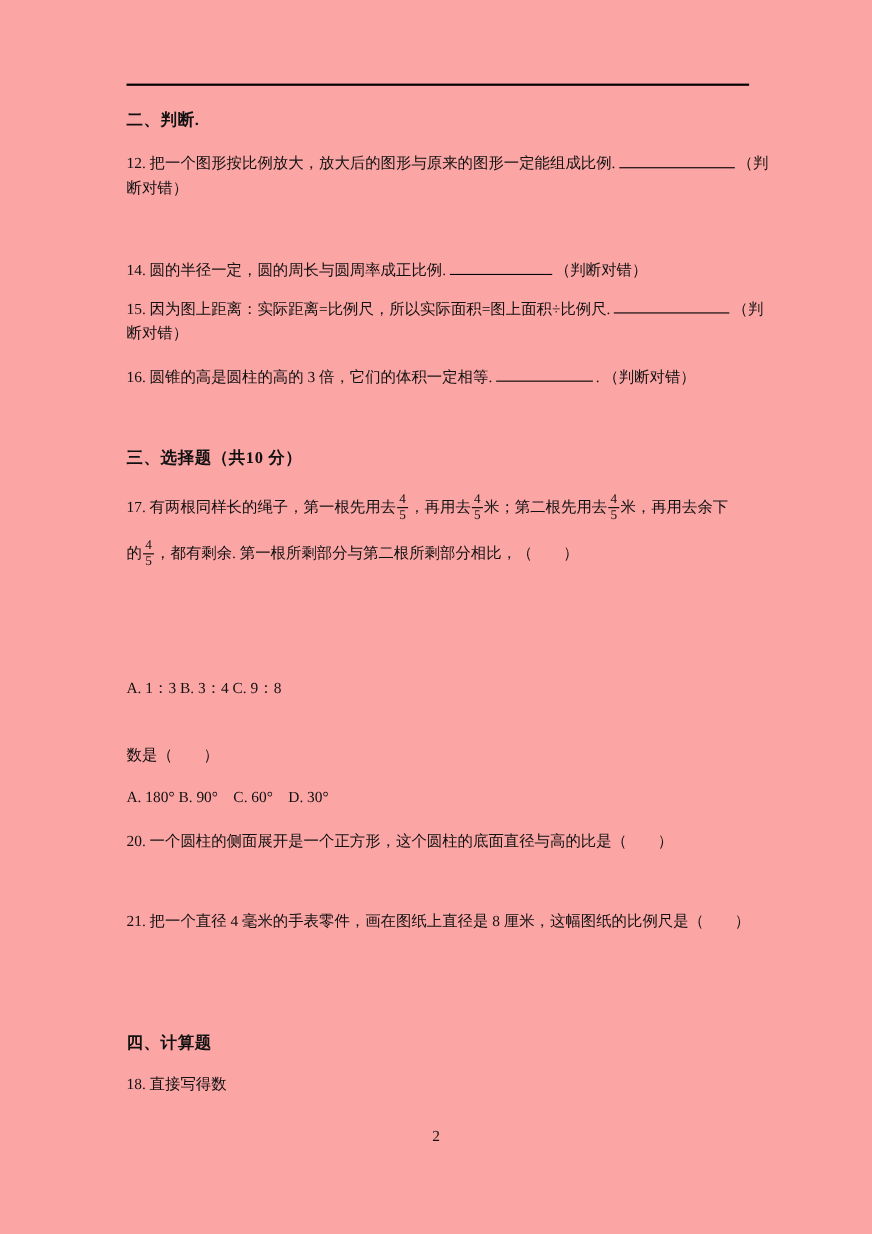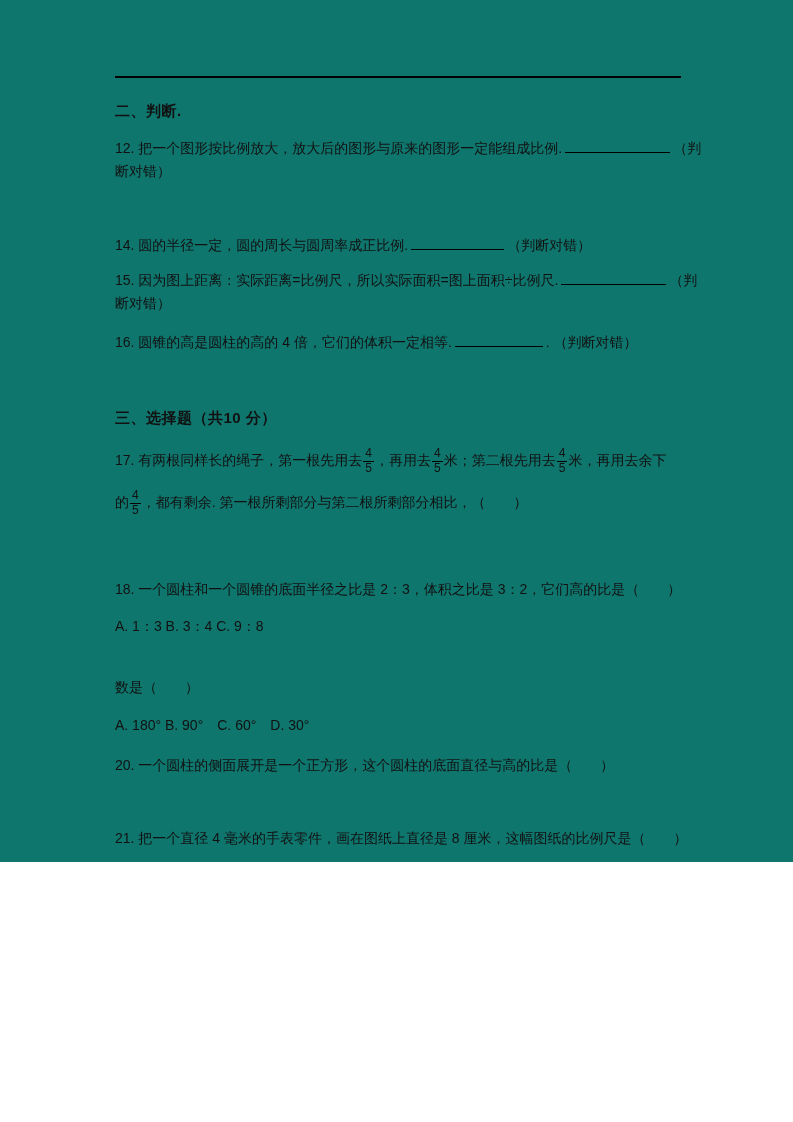--- a/index.html
+++ b/index.html
@@ -1,20 +1,20 @@
 <!DOCTYPE html>
 <html><head>
 <meta charset="utf-8">
 <style>
   html,body{margin:0;padding:0;background:#ffffff;}
   .page{
     position:relative;
-    width:793px;height:862px;
-    background:#0f766e;
-    font-family:Liberation Sans, sans-serif;
+    width:793px;height:1122px;
+    background:#fca5a5;
+    font-family:Liberation Serif, serif;
     font-size:14px;
     color:#111;
     overflow:hidden;
   }
   .rule{
     position:absolute;
     left:115px;width:566px;height:0;
     border-top:2px solid #000;
   }
   .line{
@@ -78,37 +78,34 @@
   </div>
 
   <div class="line" style="top:271px">
     <span>15. 因为图上距离：实际距离=比例尺，所以实际面积=图上面积÷比例尺.</span><span class="blank wide"></span><span>（判</span>
   </div>
   <div class="line" style="top:294px">
     <span>断对错）</span>
   </div>
 
   <div class="line" style="top:333px">
-    <span>16. 圆锥的高是圆柱的高的 4 倍，它们的体积一定相等.</span><span class="blank narrow"></span><span>. （判断对错）</span>
+    <span>16. 圆锥的高是圆柱的高的 3 倍，它们的体积一定相等.</span><span class="blank narrow"></span><span>. （判断对错）</span>
   </div>
 
   <div class="line heading" style="top:408px">
     <span>三、选择题（共10 分）</span>
   </div>
 
   <div class="line fracline" style="top:447px">
     <span>17. 有两根同样长的绳子，第一根先用去</span><span class="frac"><span class="fnum">4</span><span class="fden">5</span></span><span>，再用去</span><span class="frac"><span class="fnum">4</span><span class="fden">5</span></span><span>米；第二根先用去</span><span class="frac"><span class="fnum">4</span><span class="fden">5</span></span><span>米，再用去余下</span>
   </div>
   <div class="line fracline" style="top:489px">
     <span>的</span><span class="frac"><span class="fnum">4</span><span class="fden">5</span></span><span>，都有剩余. 第一根所剩部分与第二根所剩部分相比，（　　）</span>
   </div>
 
-  <div class="line" style="top:580px">
-    <span>18. 一个圆柱和一个圆锥的底面半径之比是 2：3，体积之比是 3：2，它们高的比是（　　）</span>
-  </div>
   <div class="line" style="top:617px">
     <span>A. 1：3 B. 3：4 C. 9：8</span>
   </div>
 
   <div class="line" style="top:678px">
     <span>数是（　　）</span>
   </div>
   <div class="line" style="top:716px">
     <span>A. 180° B. 90°　C. 60°　D. 30°</span>
   </div>

